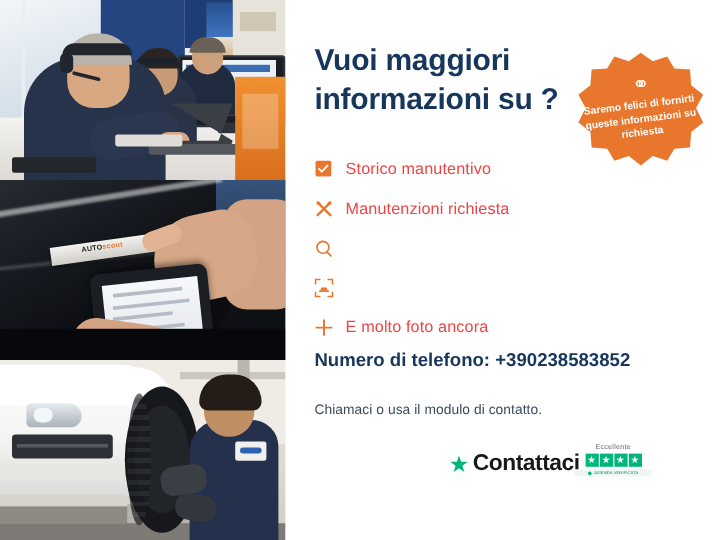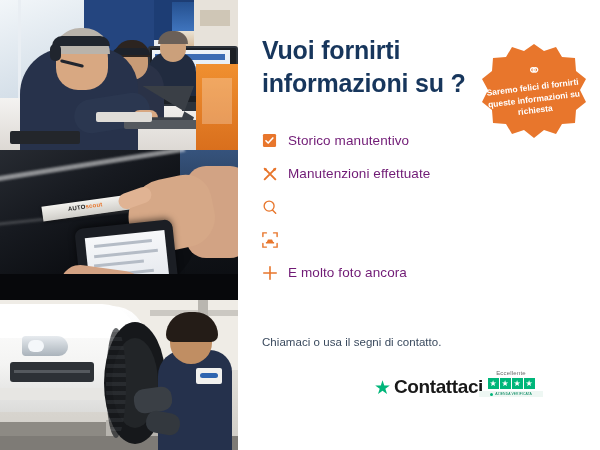--- a/index.html
+++ b/index.html
@@ -112,21 +112,21 @@
   .burst{position:absolute;right:10px;top:42px;width:112px;height:108px;}
   .burst svg{position:absolute;inset:0;}
   .burst .ico{position:absolute;left:0;right:0;top:20px;text-align:center;font-size:17px;color:#fff;line-height:1;}
   .burst .btxt{position:absolute;left:9px;right:9px;top:40px;text-align:center;
      font-size:8.5px;line-height:11.5px;font-weight:bold;color:#fff;transform:rotate(-7deg);}
 
   
   .list{position:absolute;left:24px;top:126px;width:300px;}
   .li{display:flex;align-items:center;height:29px;margin-bottom:4px;}
   .li .ic{width:26px;flex:0 0 26px;display:flex;align-items:center;justify-content:flex-start;color:#e8762c;}
-  .li .lbl{font-size:13.5px;color:#701a75;letter-spacing:.1px;}
+  .li .lbl{font-size:13.5px;color:#ef4444;letter-spacing:.1px;}
 
   
   .phone{position:absolute;left:24px;top:292px;font-size:15.5px;font-weight:bold;color:#17365c;}
   .sub1{position:absolute;left:24px;top:318px;font-size:11.5px;color:#3a4a5e;letter-spacing:.05px;}
   .sub2{position:absolute;left:24px;top:336px;font-size:11.5px;color:#3a4a5e;letter-spacing:.05px;}
 
   
   .tp{position:absolute;left:136px;top:376px;display:flex;align-items:center;}
   .tp .star{color:#00b67a;font-size:19px;line-height:1;margin-right:3px;}
   .tp .word{font-size:19px;font-weight:bold;color:#191919;letter-spacing:-.4px;}
@@ -230,21 +230,21 @@
         <span class="hair"></span>
         <span class="badge"></span>
       <span class="glove"></span>
         <span class="glove2"></span>
     </div>
 
   </div>
 
   <div class="content">
 
-    <div class="headline">Vuoi fornirti informazioni su ?</div>
+    <div class="headline">Vuoi maggiori informazioni su ?</div>
 
     <div class="burst">
       <svg viewBox="0 0 112 108" aria-hidden="true">
         <path fill="#e8762c" d="M56 2 L66 9 L78 5 L84 15 L97 16 L98 29 L108 37 L102 48 L108 60 L98 68 L97 81 L84 82 L78 92 L66 88 L56 96 L46 88 L34 92 L28 82 L15 81 L14 68 L4 60 L10 48 L4 37 L14 29 L15 16 L28 15 L34 5 L46 9 Z"></path>
       </svg>
       <div class="ico">⚭</div>
       <div class="btxt">Saremo felici di fornirti queste informazioni su richiesta</div>
     </div>
 
     <div class="list">
@@ -260,21 +260,21 @@
       </div>
 
       <div class="li">
         <span class="ic">
           <svg width="16" height="16" viewBox="0 0 18 18">
               <path d="M3 3 l12 12 M15 3 L3 15" stroke="#e8762c" stroke-width="2.2" stroke-linecap="round"></path>
               <circle cx="4" cy="4" r="1.6" fill="#e8762c"></circle>
               <circle cx="14" cy="4" r="1.6" fill="#e8762c"></circle>
             </svg>
         </span>
-        <span class="lbl">Manutenzioni effettuate</span>
+        <span class="lbl">Manutenzioni richiesta</span>
       </div>
 
       <div class="li">
         <span class="ic">
           <svg width="16" height="16" viewBox="0 0 18 18">
               <circle cx="8" cy="8" r="5.6" stroke="#e8762c" stroke-width="1.5" fill="none"></circle>
               <path d="M12 12.6 L15.4 16" stroke="#e8762c" stroke-width="1.6" stroke-linecap="round"></path>
             </svg>
         </span>
       </div>
@@ -293,21 +293,22 @@
         <span class="ic">
           <svg width="16" height="16" viewBox="0 0 18 18">
               <path d="M9 2 V16 M2 9 H16" stroke="#e8762c" stroke-width="1.8" stroke-linecap="round"></path>
             </svg>
         </span>
         <span class="lbl">E molto foto ancora</span>
       </div>
 
     </div>
 
-    <div class="sub2">Chiamaci o usa il segni di contatto.</div>
+    <div class="phone">Numero di telefono: +390238583852</div>
+    <div class="sub2">Chiamaci o usa il modulo di contatto.</div>
 
     <div class="tp">
       <span class="star">★</span>
       <span class="word">Contattaci</span>
     </div>
 
     <div class="tprate">
       <div class="exc">Eccellente</div>
       <div class="stars">
         <span class="sq">★</span>

